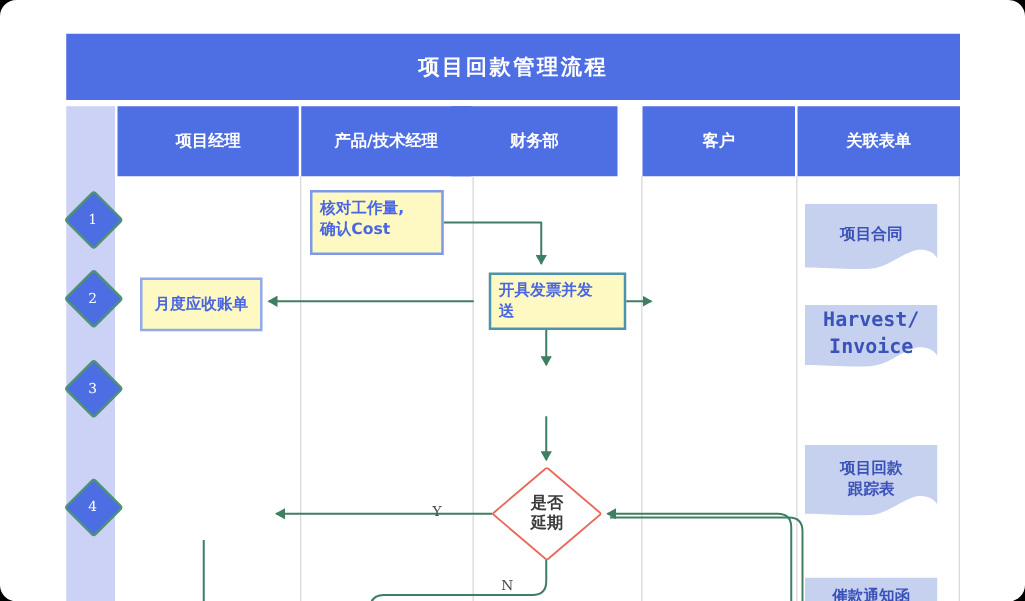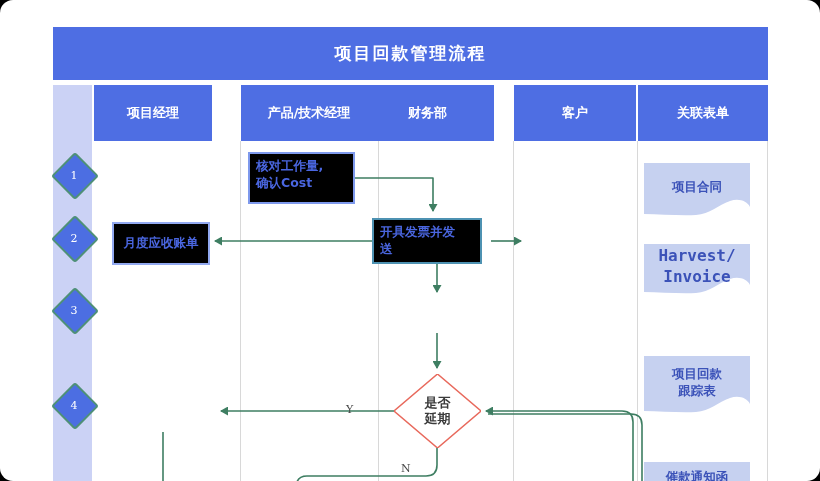--- a/index.html
+++ b/index.html
@@ -13,21 +13,21 @@
              display:flex;align-items:center;justify-content:center;font-size:13px;font-weight:bold;}
   .spine{position:absolute;left:53px;top:85px;width:39px;height:396px;background:#CBD2F5;}
   .vline{position:absolute;top:141px;height:340px;width:1px;background:#D8D8D8;}
   
   .step{position:absolute;width:44px;height:44px;}
   .step .rot{position:absolute;left:6px;top:6px;width:30px;height:30px;transform:rotate(45deg);
              background:#4C6EE2;border:2px solid #4E9078;border-radius:3px;}
   .step .num{position:absolute;inset:0;display:flex;align-items:center;justify-content:center;
              color:#fff;font-size:11px;font-family:"DejaVu Serif",serif;}
   
-  .node{position:absolute;background:#000000;border:2px solid #92A9F0;color:#4A66E0;font-weight:bold;
+  .node{position:absolute;background:#fef9c3;border:2px solid #92A9F0;color:#4A66E0;font-weight:bold;
         font-size:12.5px;line-height:1.35;white-space:pre-line;display:flex;align-items:center;
         justify-content:center;text-align:center;box-sizing:border-box;z-index:3;}
   .node--left{align-items:flex-start;justify-content:flex-start;text-align:left;padding:4px 6px;}
   .node--teal{border-color:#4E92B2;}
   .node--blue2{border-color:#7E99EC;}
   
   .decision{position:absolute;left:394px;top:374px;width:87px;height:74px;z-index:3;}
   .decision svg{position:absolute;inset:0;}
   .decision .label{position:absolute;inset:0;display:flex;align-items:center;justify-content:center;
                    color:#3B3B3B;font-weight:bold;font-size:13px;white-space:pre-line;
@@ -45,21 +45,21 @@
 </style>
 </head>
 <body>
 
 <div class="canvas">
 
   <div class="title-bar">项目回款管理流程</div>
 
   <div class="spine"></div>
 
-  <div class="lane-head" style="left:94px;width:118px;">项目经理</div>
+  <div class="lane-head" style="left:94px;width:145px;">项目经理</div>
   <div class="lane-head" style="left:241px;width:136px;">产品/技术经理</div>
   <div class="lane-head" style="left:361px;width:133px;text-align:center;">财务部</div>
   <div class="lane-head" style="left:514px;width:122px;">客户</div>
   <div class="lane-head" style="left:638px;width:130px;">关联表单</div>
 
   <div class="vline" style="left:240px;"></div>
   <div class="vline" style="left:378px;"></div>
   <div class="vline" style="left:513px;"></div>
   <div class="vline" style="left:637px;"></div>
   <div class="vline" style="left:767px;"></div>
@@ -100,21 +100,21 @@
       <path d="M642,482 V425 Q642,414 631,414 H488"></path>
     </g>
   </svg>
 
   <span class="branch" style="left:346px;top:403px;">Y</span>
   <span class="branch" style="left:401px;top:462px;">N</span>
 
   <div class="node node--left node--blue2" style="left:248px;top:152px;width:107px;height:52px;">核对工作量,
 确认Cost</div>
   <div class="node" style="left:112px;top:222px;width:98px;height:43px;">月度应收账单</div>
-  <div class="node node--left node--teal" style="left:372px;top:218px;width:110px;height:46px;">开具发票并发
+  <div class="node node--left node--teal" style="left:391px;top:218px;width:110px;height:46px;">开具发票并发
 送</div>
 
   <div class="decision">
     <svg viewBox="0 0 87 74">
       <polygon points="43.5,0 87,37 43.5,74 0,37" fill="#fff" stroke="#E8695C" stroke-width="1.5"></polygon>
     </svg>
     <div class="label">是否
 延期</div>
   </div>
 

